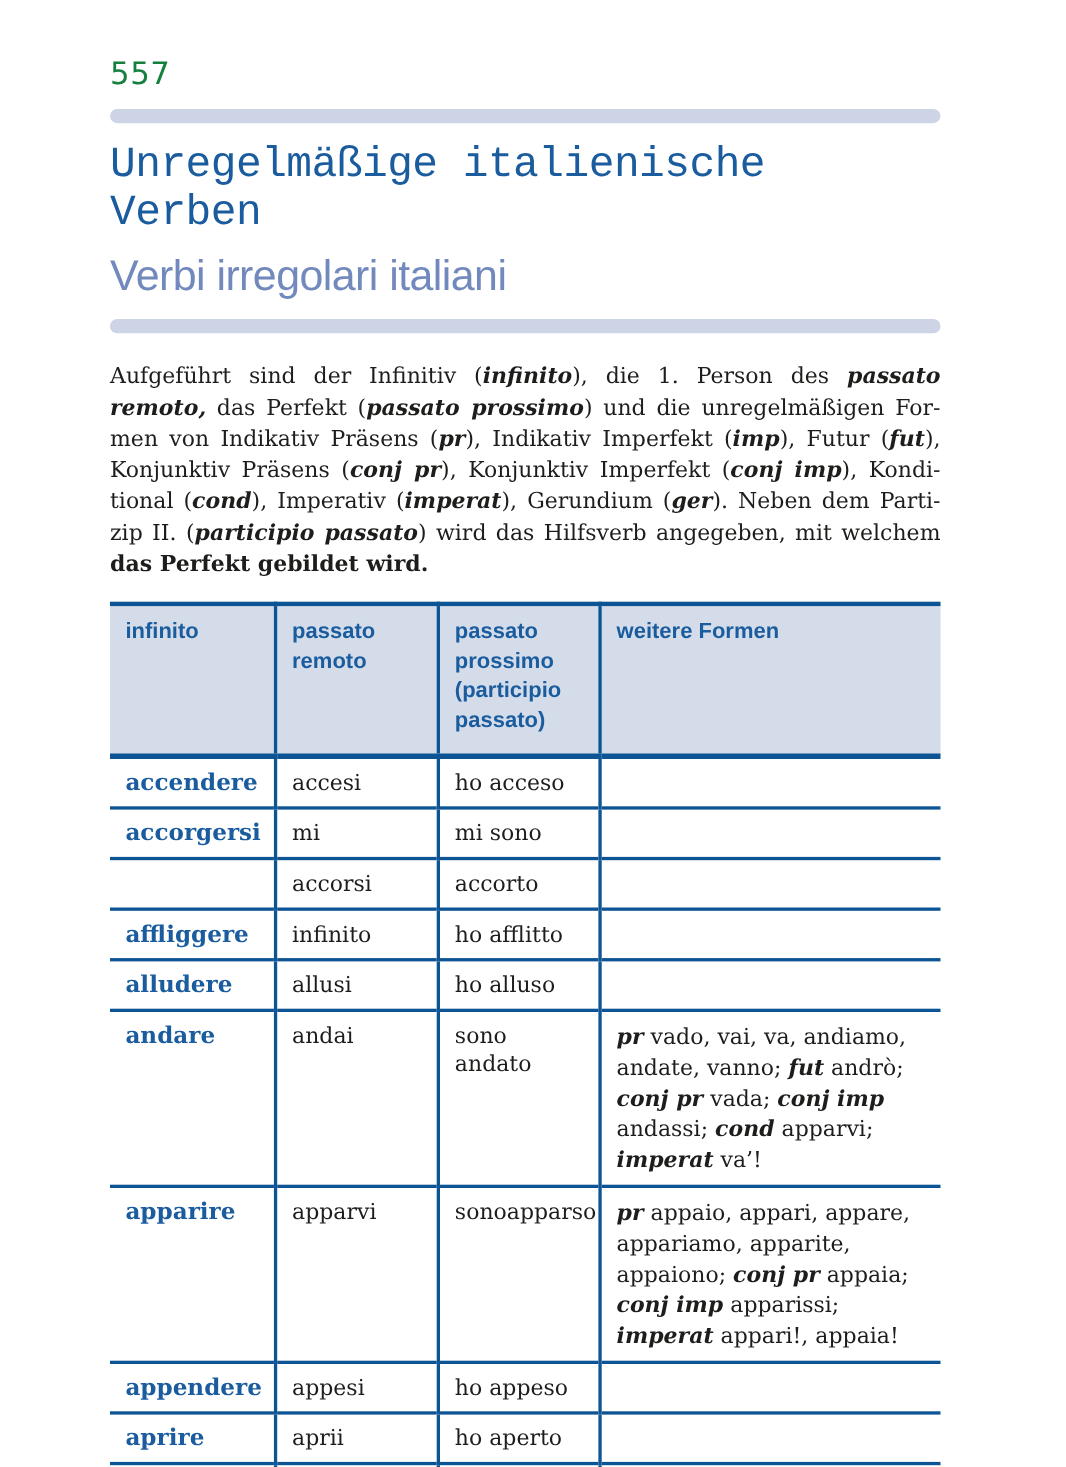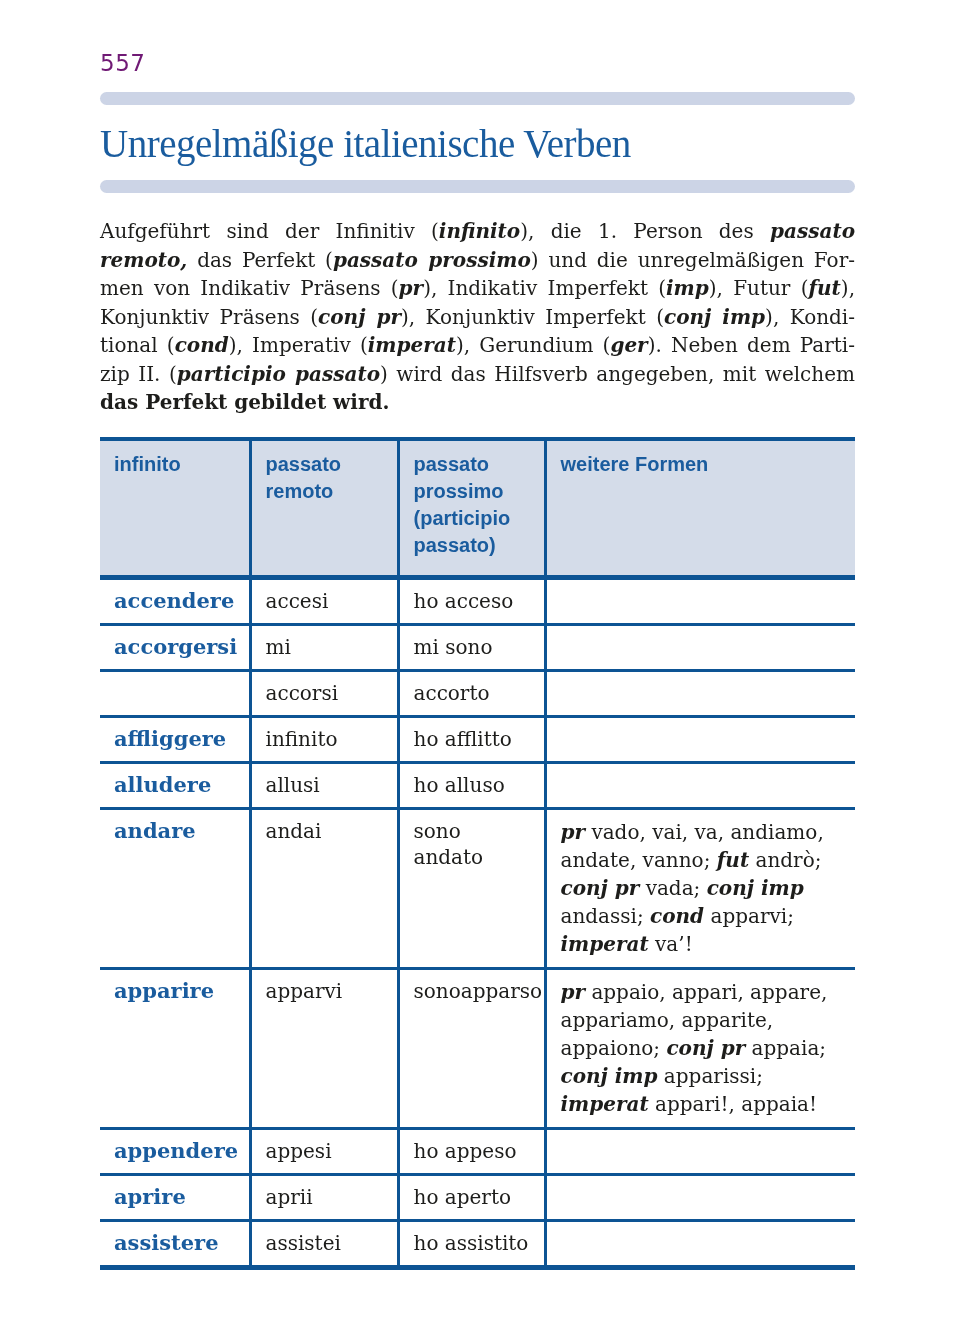--- a/index.html
+++ b/index.html
@@ -14,34 +14,34 @@
   html, body {
     width: 969px; height: 1334px;
     background: #ffffff;
     overflow: hidden;
     font-family: "DejaVu Serif", serif;
     color: var(--body-text);
   }
   .content { margin-left: 100px; width: 755px; }
   .page-number {
     font-family: "DejaVu Sans", sans-serif;
-    font-size: 23px;
-    color: #701a75;
+    font-size: 28px;
+    color: #15803d;
     padding-top: 50px;
     letter-spacing: 0.5px;
   }
   .bar {
     height: 13px;
     border-radius: 7px;
     background: var(--bar-light);
   }
   .bar-top { margin-top: 16px; }
   .bar-mid { margin-top: 14px; }
   .title {
-    font-family: Liberation Serif, serif;
+    font-family: Liberation Mono, monospace;
     font-weight: 400;
     font-size: 39px;
     color: var(--title-blue);
     margin-top: 16px;
     letter-spacing: -0.5px;
   }
   .subtitle {
     font-family: "Liberation Sans", sans-serif;
     font-weight: 400;
     font-size: 39px;
@@ -100,20 +100,21 @@
   }
   td.wf { line-height: 28px; }
 </style>
 </head>
 <body>
 
 <div class="content">
   <div class="page-number">557</div>
   <div class="bar bar-top"></div>
   <div class="title">Unregelmäßige italienische Verben</div>
+  <div class="subtitle">Verbi irregolari italiani</div>
   <div class="bar bar-mid"></div>
 
   <div class="intro" id="intro">
       <div class="intro-line"><span>Aufgeführt sind der Infinitiv (</span><span class="bi">infinito</span><span>), die 1. Person des </span><span class="bi">passato</span></div>
       <div class="intro-line"><span class="bi">remoto,</span><span> das Perfekt (</span><span class="bi">passato prossimo</span><span>) und die unregelmäßigen For-</span></div>
       <div class="intro-line"><span>men von Indikativ Präsens (</span><span class="bi">pr</span><span>), Indikativ Imperfekt (</span><span class="bi">imp</span><span>), Futur (</span><span class="bi">fut</span><span>),</span></div>
       <div class="intro-line"><span>Konjunktiv Präsens (</span><span class="bi">conj pr</span><span>), Konjunktiv Imperfekt (</span><span class="bi">conj imp</span><span>), Kondi-</span></div>
       <div class="intro-line"><span>tional (</span><span class="bi">cond</span><span>), Imperativ (</span><span class="bi">imperat</span><span>), Gerundium (</span><span class="bi">ger</span><span>). Neben dem Parti-</span></div>
       <div class="intro-line"><span>zip II. (</span><span class="bi">participio passato</span><span>) wird das Hilfsverb angegeben, mit welchem</span></div>
       <div class="intro-line last"><span>das Perfekt gebildet wird.</span></div>

